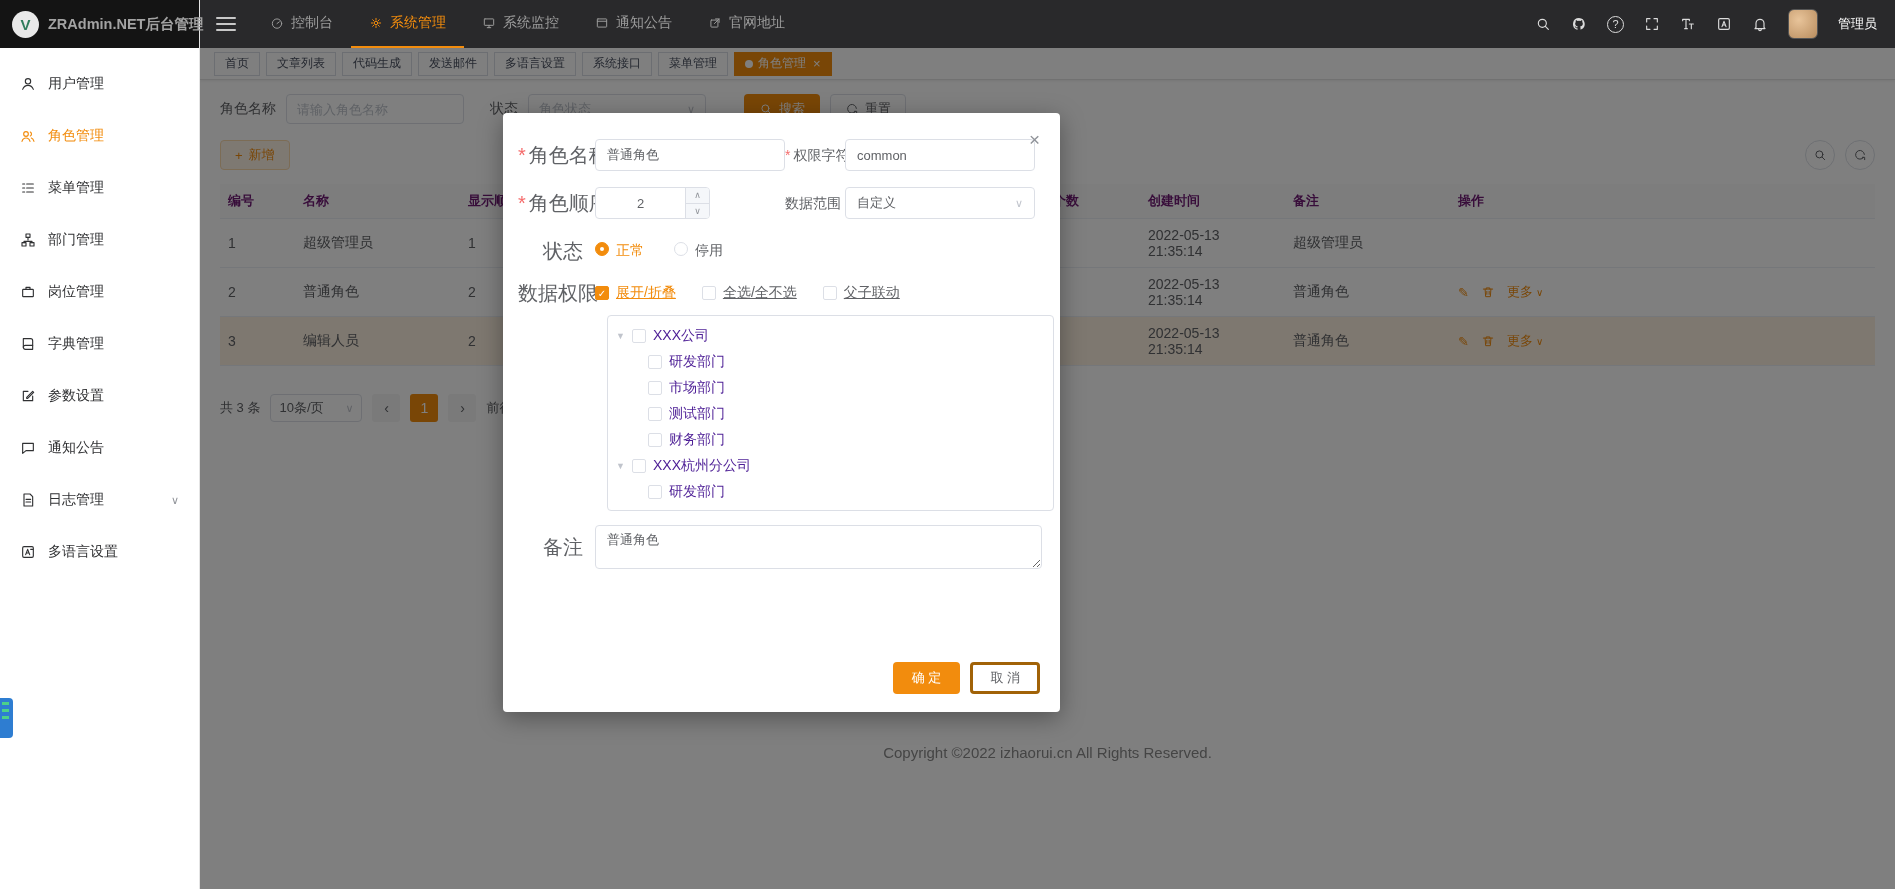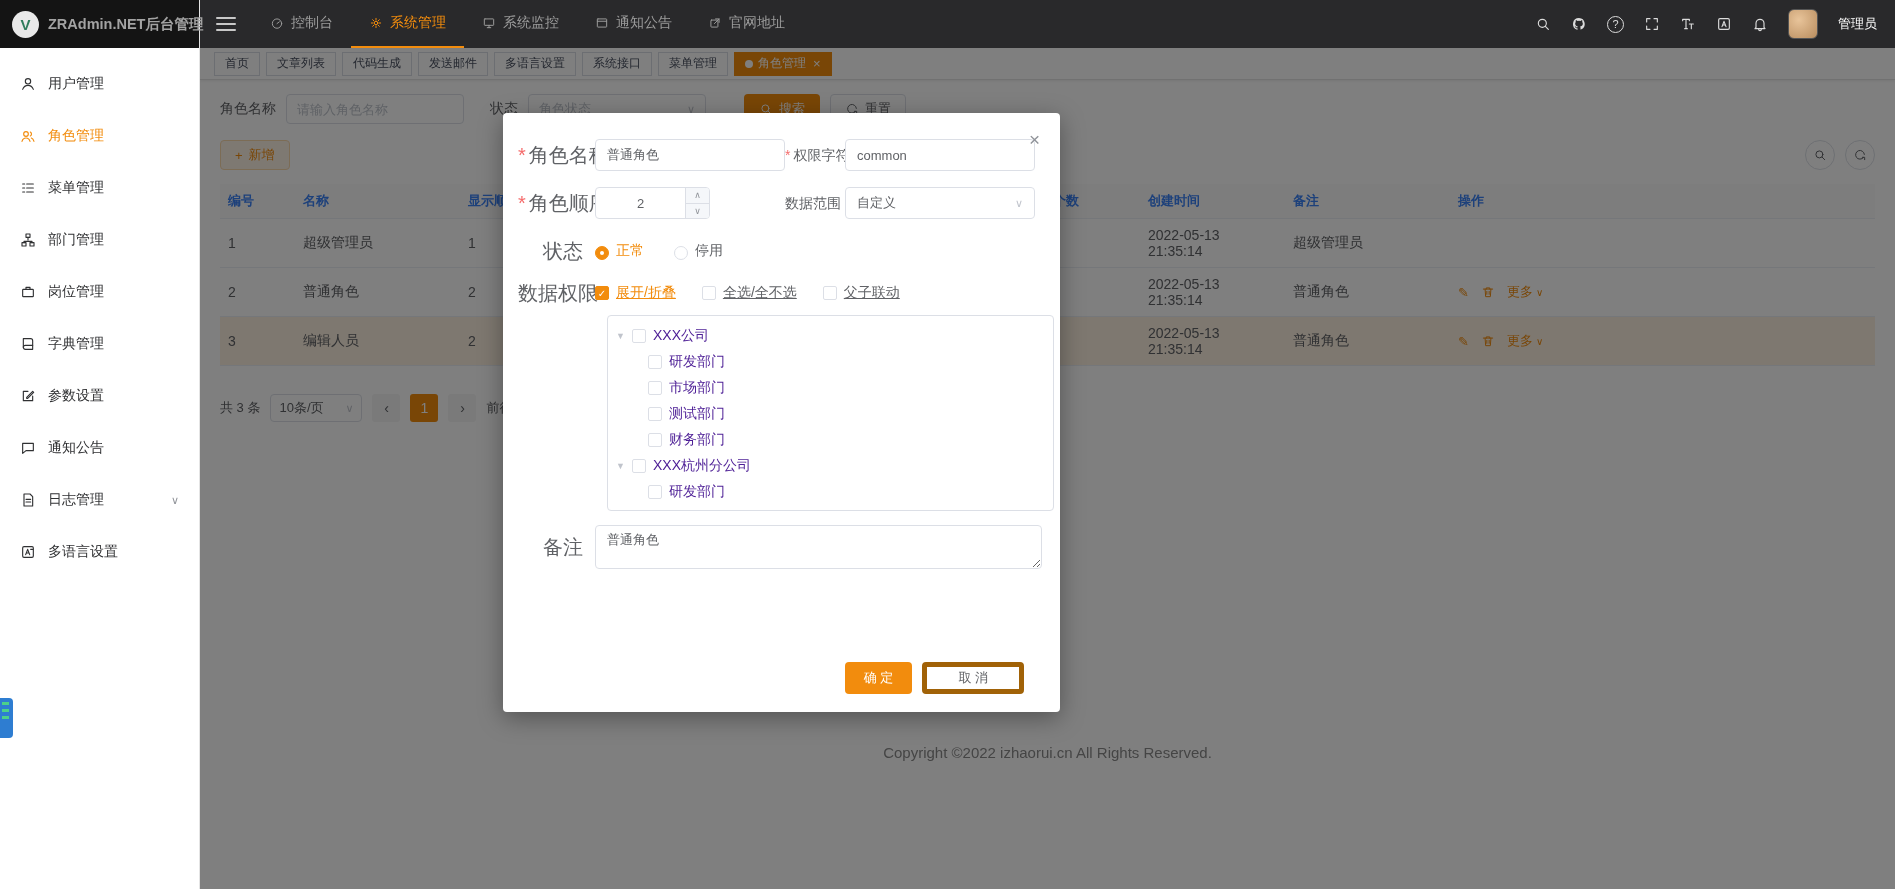--- a/index.html
+++ b/index.html
@@ -52,21 +52,21 @@
   .btn-orange { background:#f28c0d; color:#fff; }
   .btn-plain { background:#fff; border-color:#dcdfe6; color:#606266; }
   .btn-add { background:#fdf2e5; border:1px solid #f8d8ab; color:#f28c0d; }
   .ml24 { margin-left:26px; } .ml36 { margin-left:38px; } .ml10 { margin-left:10px; }
 
   .toolbar-row { margin-top:16px; display:flex; align-items:center; }
   .tb-right { margin-left:auto; display:flex; gap:10px; }
   .circle-btn { width:30px; height:30px; border-radius:50%; border:1px solid #dcdfe6; background:#fff; color:#606266; display:flex; align-items:center; justify-content:center; cursor:pointer; }
 
   table.grid { margin-top:14px; width:100%; border-collapse:collapse; font-size:14px; table-layout:fixed; }
-  table.grid th { background:#fafafa; color:#3b82f6; font-weight:bold; text-align:left; padding:8px; border-bottom:1px solid #ebeef5; font-size:13px; }
+  table.grid th { background:#fafafa; color:#701a75; font-weight:bold; text-align:left; padding:8px; border-bottom:1px solid #ebeef5; font-size:13px; }
   table.grid td { padding:8px; border-bottom:1px solid #ebeef5; color:#606266; }
   tr.selected td { background:#fdf0e0; }
   .act { color:#f28c0d; font-size:13px; display:flex; align-items:center; gap:12px; cursor:pointer; }
   .act .act-ico { display:flex; align-items:center; }
   .act .more { display:flex; align-items:center; gap:3px; }
 
   .pagination { margin-top:28px; display:flex; align-items:center; gap:10px; font-size:13px; color:#606266; }
   .pg-select { width:92px; height:28px; border:1px solid #dcdfe6; border-radius:4px; padding:0 8px; display:flex; align-items:center; justify-content:space-between; color:#606266; cursor:pointer; background:#fff; }
   .pg-btn { min-width:28px; height:28px; border-radius:3px; background:#f4f4f5; color:#606266; display:flex; align-items:center; justify-content:center; cursor:pointer; font-size:14px; }
   .pg-btn.cur { background:#f28c0d; color:#fff; }
@@ -87,21 +87,21 @@
   .m-input { width:190px; height:32px; border:1px solid #dcdfe6; border-radius:4px; padding:0 11px; font-size:13px; color:#606266; outline:none; font-family:inherit; }
   .num-wrap { position:relative; width:115px; height:32px; margin-right:75px; }
   .num-input { width:100%; height:100%; border:1px solid #dcdfe6; border-radius:4px; text-align:center; padding-right:24px; font-size:13px; color:#606266; outline:none; font-family:inherit; }
   .steppers { position:absolute; right:1px; top:1px; bottom:1px; width:24px; display:flex; flex-direction:column; }
   .step { flex:1; background:#f5f7fa; border-left:1px solid #dcdfe6; color:#909399; font-size:9px; display:flex; align-items:center; justify-content:center; cursor:pointer; }
   .step:first-child { border-bottom:1px solid #dcdfe6; border-radius:0 3px 0 0; }
   .step:last-child { border-radius:0 0 3px 0; }
   .m-select { width:190px; height:32px; border:1px solid #dcdfe6; border-radius:4px; padding:0 11px; font-size:13px; color:#606266; display:flex; align-items:center; justify-content:space-between; cursor:pointer; }
   .m-select .sel-caret { color:#c0c4cc; font-size:11px; }
 
-  .radio { display:flex; align-items:flex-end; gap:7px; margin-right:30px; cursor:pointer; }
+  .radio { display:flex; align-items:flex-start; gap:7px; margin-right:30px; cursor:pointer; }
   .radio-dot { width:14px; height:14px; border-radius:50%; border:1px solid #dcdfe6; background:#fff; position:relative; }
   .radio.checked .radio-dot { background:#f28c0d; border-color:#f28c0d; }
   .radio.checked .radio-dot::after { content:""; position:absolute; left:4px; top:4px; width:4px; height:4px; border-radius:50%; background:#fff; }
   .radio .r-label { font-size:14px; color:#606266; }
   .radio.checked .r-label { color:#f28c0d; }
 
   .checkbox { display:flex; align-items:center; gap:7px; margin-right:26px; cursor:pointer; }
   .cb-box { width:14px; height:14px; border:1px solid #dcdfe6; border-radius:2px; background:#fff; display:flex; align-items:center; justify-content:center; font-size:10px; color:#fff; flex-shrink:0; }
   .checkbox.checked .cb-box { background:#f28c0d; border-color:#f28c0d; }
   .checkbox .cb-label { font-size:14px; color:#606266;text-decoration:underline; }
@@ -109,23 +109,23 @@
 
   .tree-box { margin-left:89px; width:447px; height:196px; border:1px solid #dcdfe6; border-radius:4px; padding:7px 0; overflow:auto; margin-bottom:14px; }
   .tree-node { height:26px; display:flex; align-items:center; padding-left:8px; cursor:pointer; }
   .tree-node.child { padding-left:40px; }
   .tn-caret { width:16px; color:#c0c4cc; font-size:9px; flex-shrink:0; }
   .tn-label { font-size:14px; color:#4c1d95; margin-left:7px; }
 
   .remark-row { display:flex; margin-bottom:0; }
   .m-textarea { width:447px; height:44px; border:1px solid #dcdfe6; border-radius:4px; padding:5px 11px; font-size:13px; color:#606266; resize:both; outline:none; font-family:inherit; }
 
-  .modal-footer { position:absolute; right:36px; bottom:18px; display:flex; gap:10px; }
+  .modal-footer { position:absolute; right:20px; bottom:18px; display:flex; gap:10px; }
   .btn-confirm { background:#f28c0d; color:#fff; border:none; height:32px; padding:0 19px; border-radius:4px; font-size:13px; cursor:pointer; font-family:inherit; }
-  .btn-cancel { background:#fff; color:#606266; border:5px solid #a16207; height:32px; padding:0 31px; border-radius:4px; font-size:13px; cursor:pointer; font-family:inherit; }
+  .btn-cancel { background:#fff; color:#606266; border:3px solid #a16207; height:32px; padding:0 17px; border-radius:4px; font-size:13px; cursor:pointer; font-family:inherit; }
 
   .floating-widget { position:absolute; left:0; top:698px; width:13px; height:40px; z-index:70; background:#2e7dd1; border-radius:0 4px 4px 0; overflow:hidden; cursor:pointer; }
   .floating-widget i { display:block; width:7px; height:3px; background:#4cd18a; margin:4px 0 0 2px; }
 </style>
 </head>
 <body>
 
 <div class="app">
 
   <header class="topbar">

